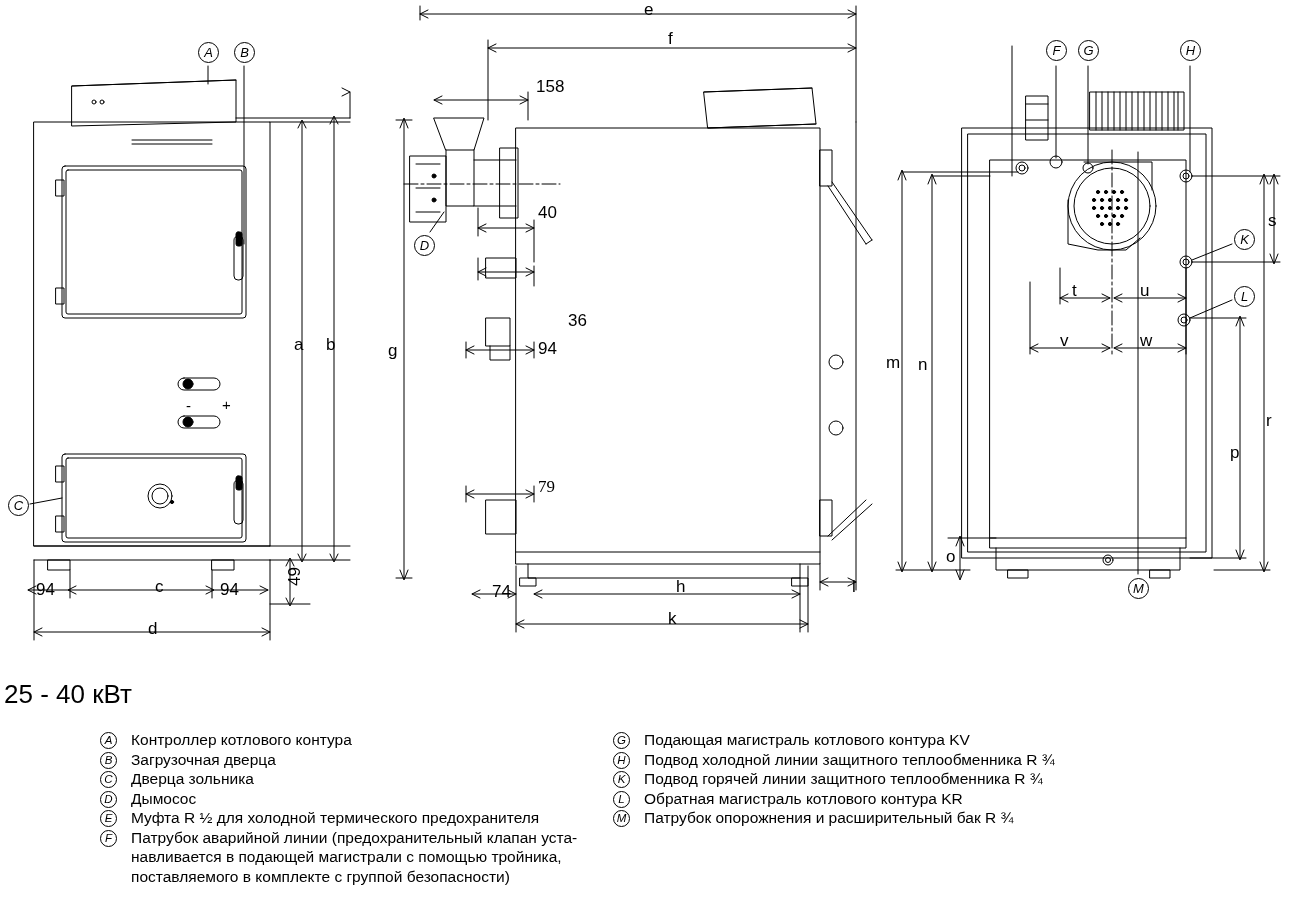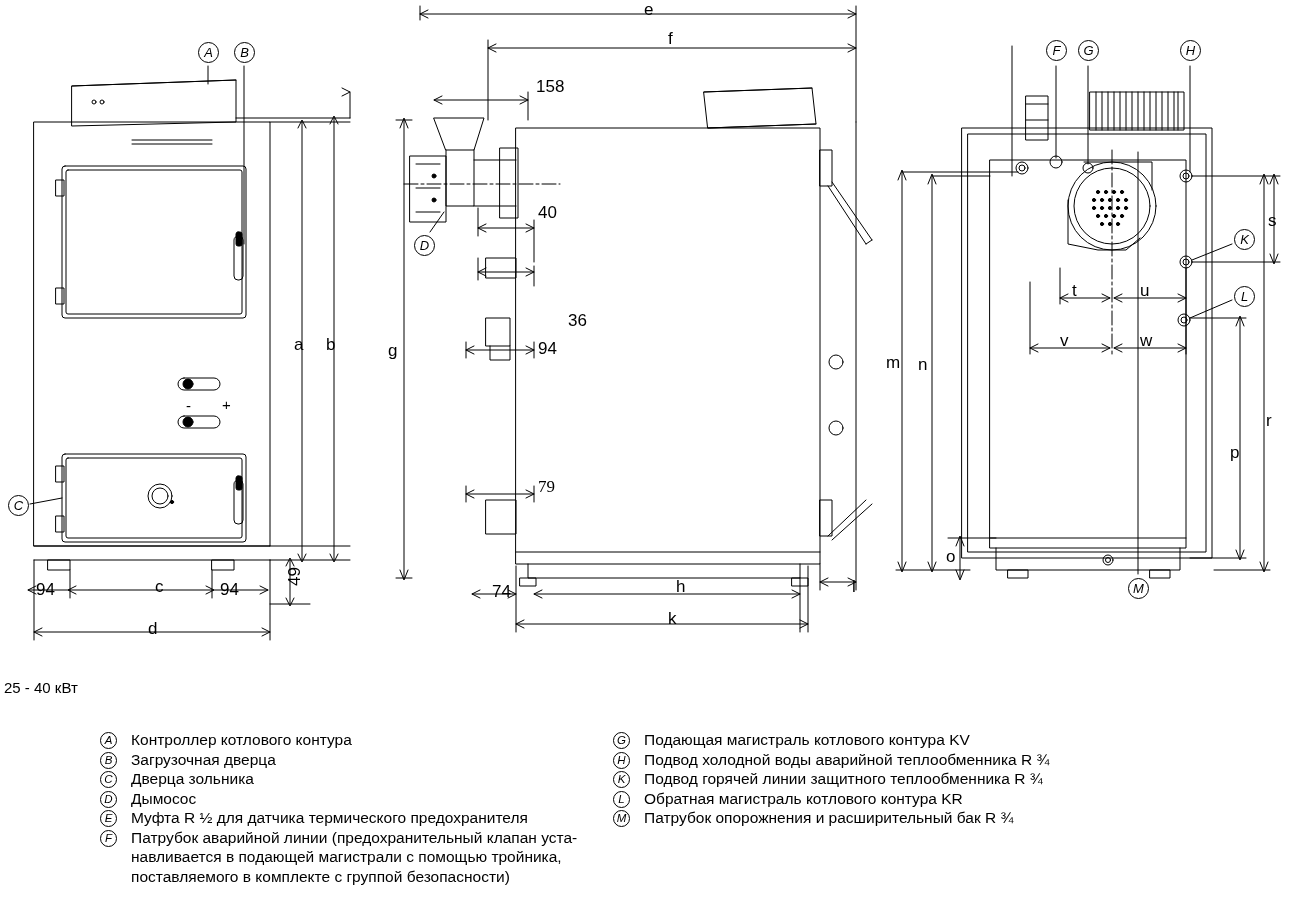--- a/index.html
+++ b/index.html
@@ -30,21 +30,21 @@
   .dimtxt {
     position: absolute;
     font-size: 17px;
     line-height: 1;
     white-space: nowrap;
   }
   .power {
     position: absolute;
     left: 4px;
     top: 679px;
-    font-size: 15px;
+    font-size: 26px;
   }
   .legend {
     position: absolute;
     font-size: 15.5px;
     line-height: 19.5px;
   }
   .legend-col-left { left: 100px; top: 730px; width: 520px; }
   .legend-col-right { left: 613px; top: 730px; width: 560px; }
   .legend-row {
     display: flex;
@@ -504,42 +504,42 @@
     <div class="legend-row">
       <div class="legend-key">
           <span class="circ">D</span>
         </div>
       <div class="legend-text">Дымосос</div>
     </div>
     <div class="legend-row">
       <div class="legend-key">
           <span class="circ">E</span>
         </div>
-      <div class="legend-text">Муфта R ½ для датчика термического предохранителя</div>
+      <div class="legend-text">Муфта R ½ для холодной термического предохранителя</div>
     </div>
     <div class="legend-row">
       <div class="legend-key">
           <span class="circ">F</span>
         </div>
       <div class="legend-text">Патрубок аварийной линии (предохранительный клапан уста-навливается в подающей магистрали с помощью тройника, поставляемого в комплекте с группой безопасности)</div>
     </div>
   </div>
 
   <div class="legend legend-col-right">
     <div class="legend-row">
       <div class="legend-key">
           <span class="circ">G</span>
         </div>
       <div class="legend-text">Подающая магистраль котлового контура KV</div>
     </div>
     <div class="legend-row">
       <div class="legend-key">
           <span class="circ">H</span>
         </div>
-      <div class="legend-text">Подвод холодной воды аварийной теплообменника R ¾</div>
+      <div class="legend-text">Подвод холодной линии защитного теплообменника R ¾</div>
     </div>
     <div class="legend-row">
       <div class="legend-key">
           <span class="circ">K</span>
         </div>
       <div class="legend-text">Подвод горячей линии защитного теплообменника R ¾</div>
     </div>
     <div class="legend-row">
       <div class="legend-key">
           <span class="circ">L</span>

